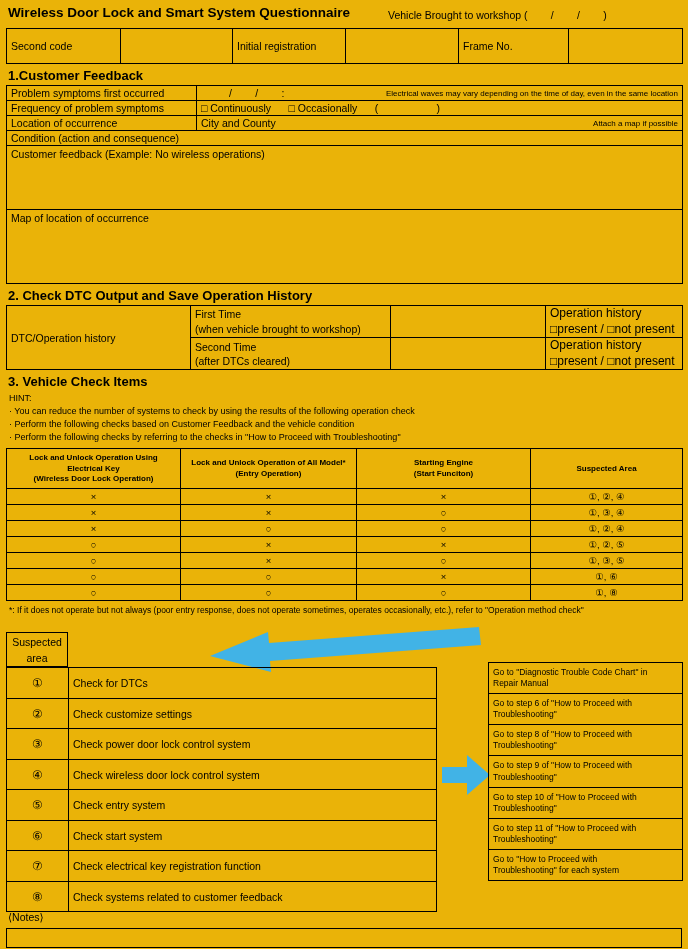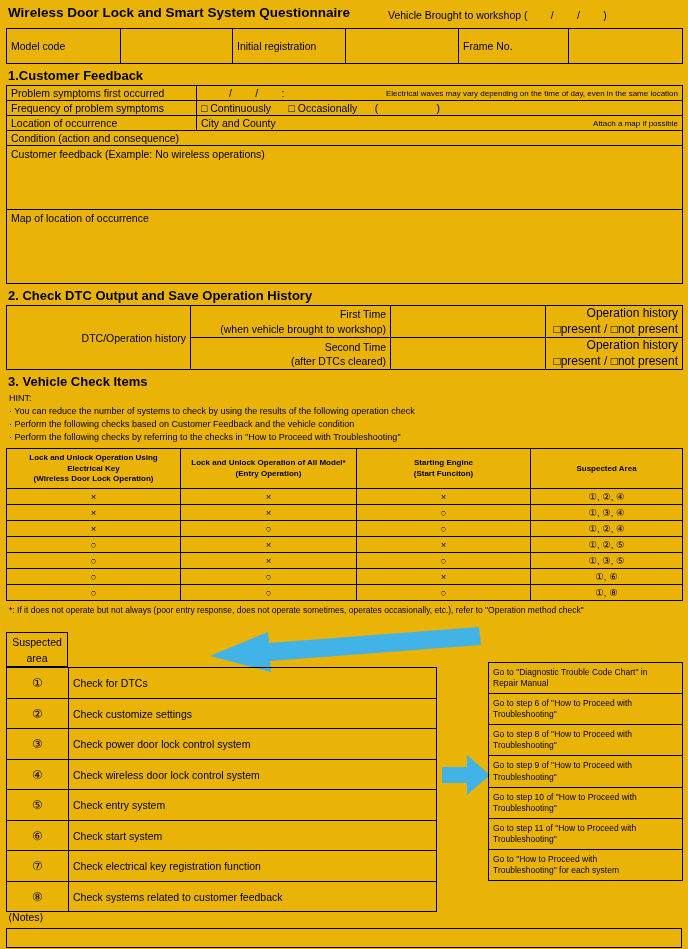--- a/index.html
+++ b/index.html
@@ -8,21 +8,21 @@
   .page { position:relative; width:688px; height:949px; padding:4px 6px; overflow:hidden; background:#eab308; }
   .pre { white-space:pre; }
   .header { position:relative; height:24px; }
   .title { position:absolute; left:2px; top:1px; font-size:13.5px; font-weight:bold; }
   .workshop { position:absolute; left:382px; top:5px; font-size:10.5px; }
   .sec-heading { font-size:13px; font-weight:bold; margin:4px 0 2px 2px; }
   table.tbl { border-collapse:collapse; table-layout:fixed; font-size:10.5px; }
   table.tbl td { border:1px solid #000; padding:0 4px; vertical-align:middle; overflow:hidden; }
   .w676 { width:676px; }
   .top { vertical-align:top !important; padding-top:2px !important; }
-  .ctr { text-align:right; }
+  .ctr { text-align:left; }
   .note { font-size:8px; }
   .flexrow { display:flex; justify-content:space-between; align-items:center; }
   .s1-val { padding-left:28px; }
   .dtc-op { font-size:12px; line-height:1.3; }
   .dtc-time { line-height:1.35; }
   .hint { font-size:9px; line-height:13px; margin:3px 0 4px 3px; }
   .check-tbl td.head { font-size:8px; font-weight:bold; text-align:center; line-height:1.3; padding:1px 2px; }
   .check-tbl td.sym { text-align:center; font-size:9.5px; }
   .check-tbl td.sus { text-align:center; font-size:9.5px; }
   .footnote { font-size:8.5px; margin:4px 0 0 3px; }
@@ -53,21 +53,21 @@
     <colgroup>
         <col style="width:114px">
         <col style="width:112px">
         <col style="width:113px">
         <col style="width:113px">
         <col style="width:110px">
         <col style="width:114px">
       </colgroup>
     <tbody>
         <tr style="height:35px">
-      <td>Model code</td>
+      <td>Second code</td>
       <td></td>
       <td>Initial registration</td>
       <td></td>
       <td>Frame No.</td>
       <td></td>
     </tr>
   </tbody>
     </table>
 
   <div class="sec-heading">1.Customer Feedback</div>

